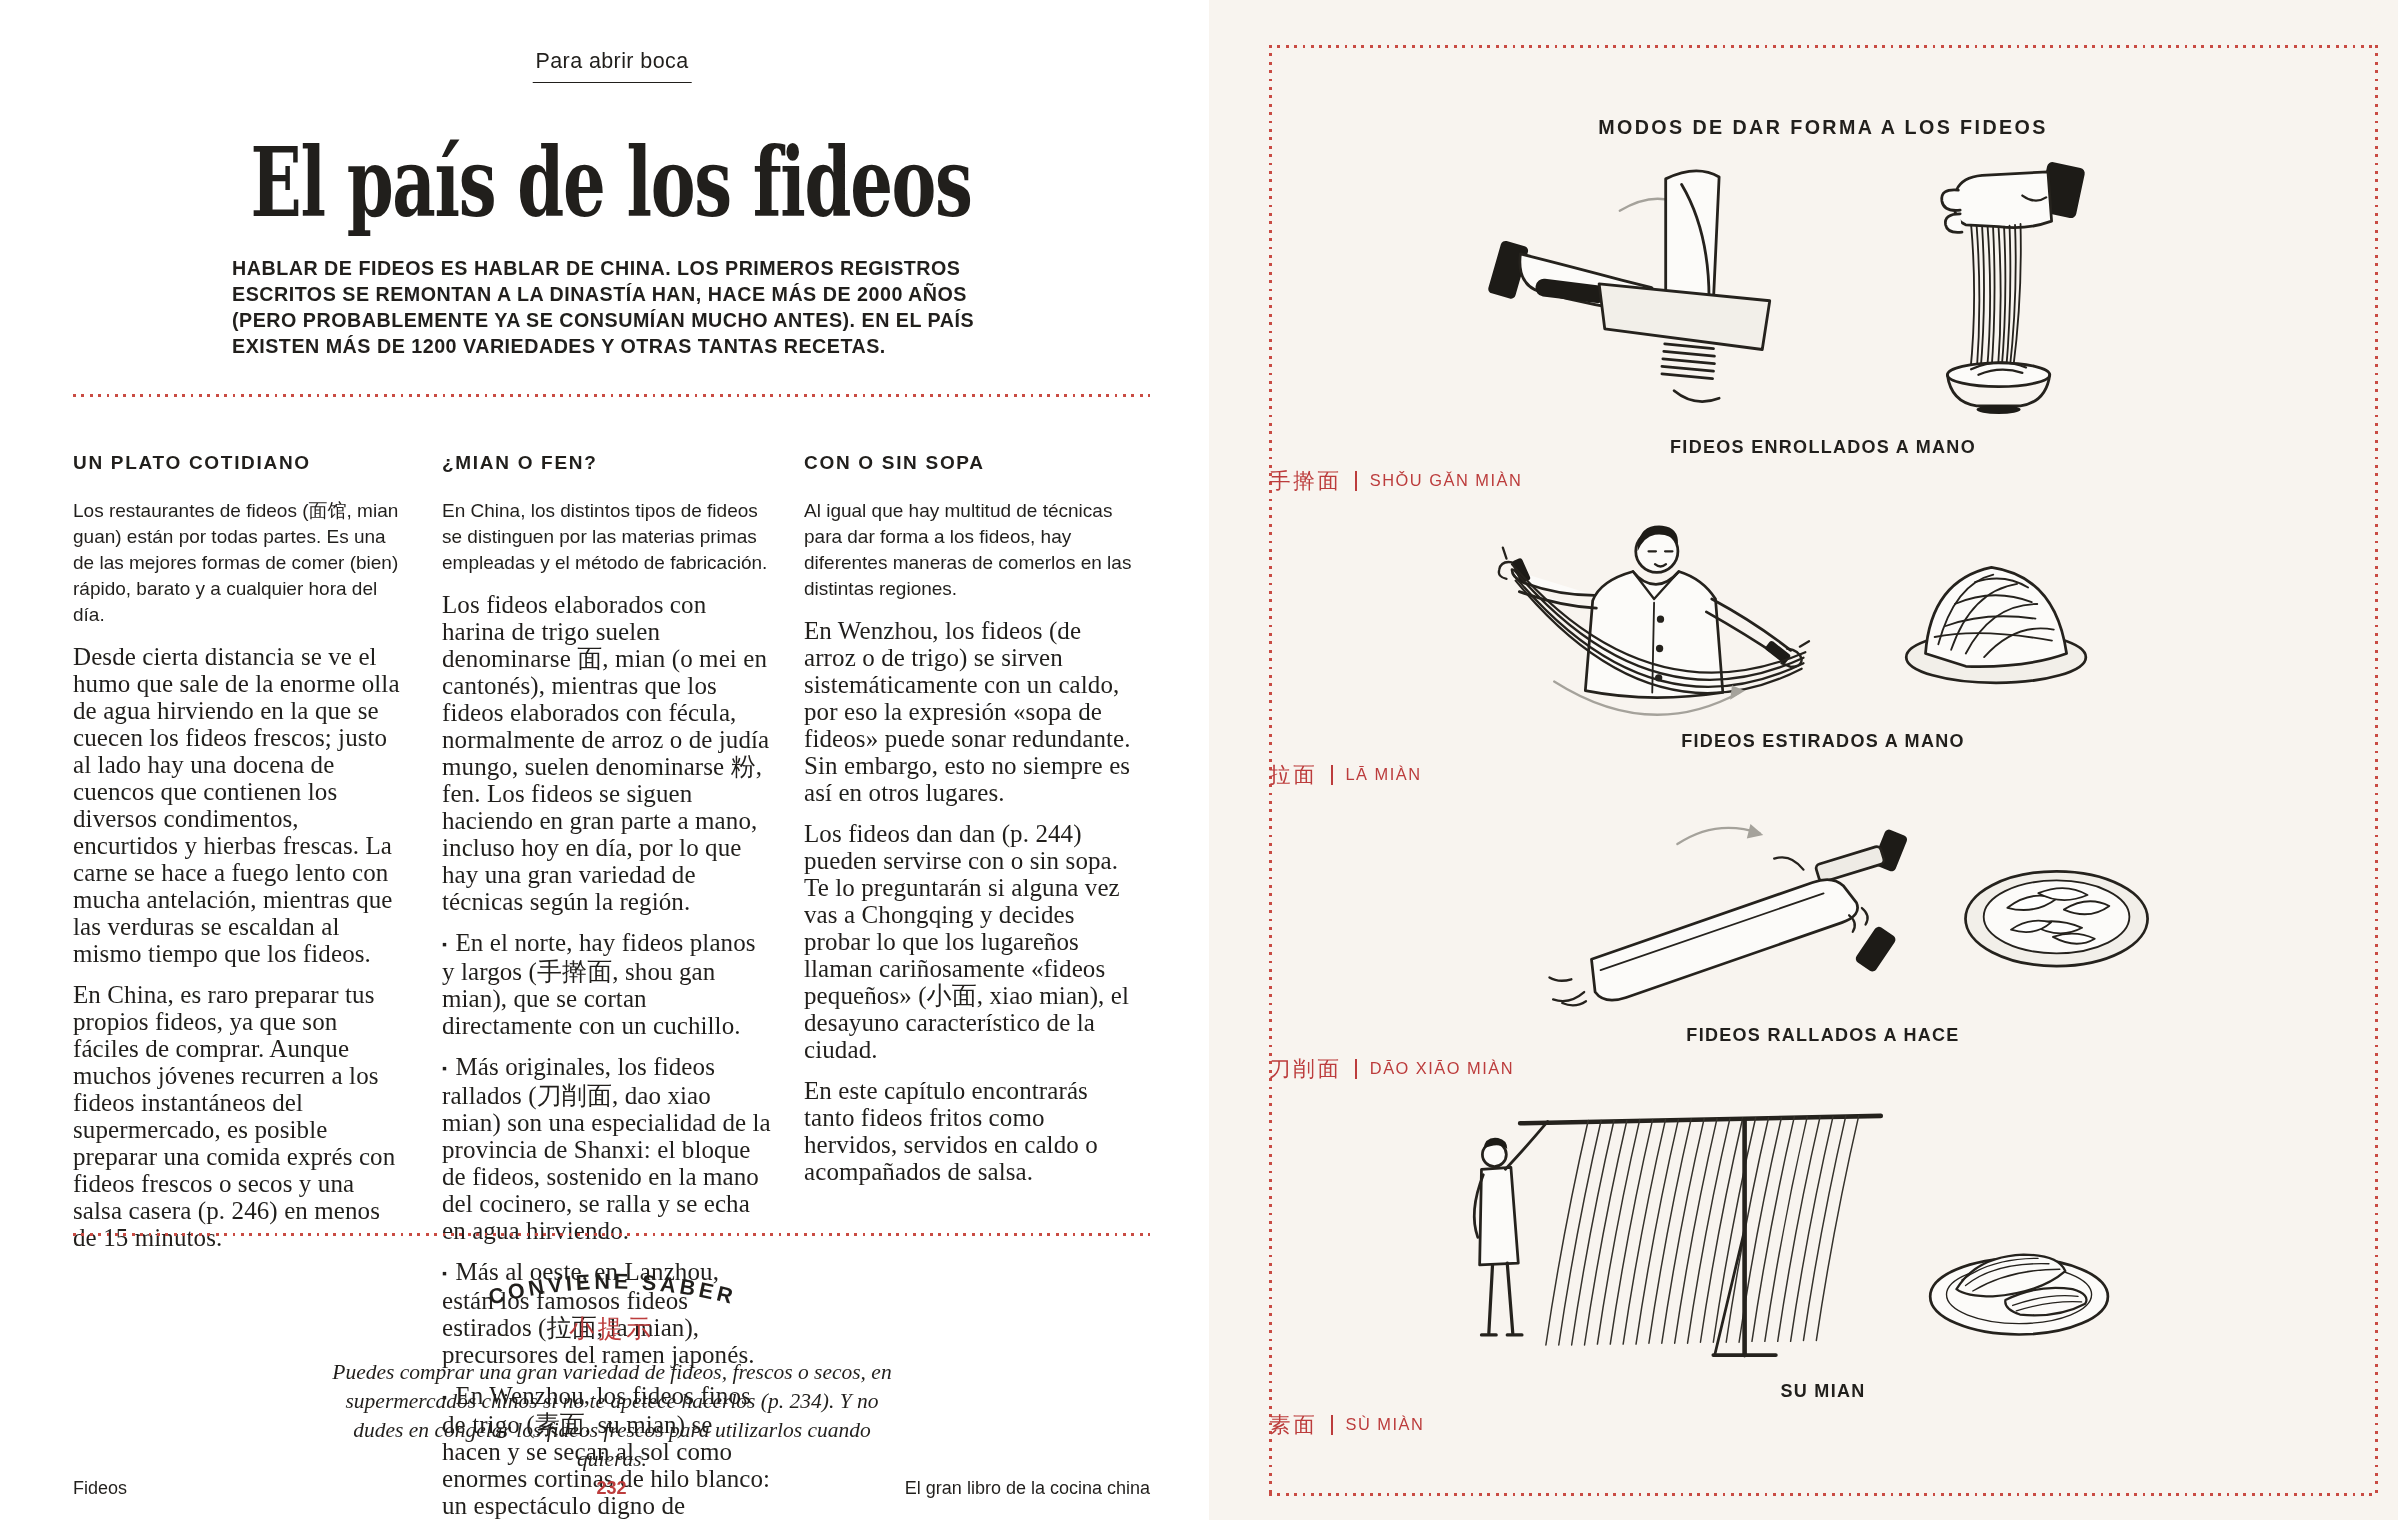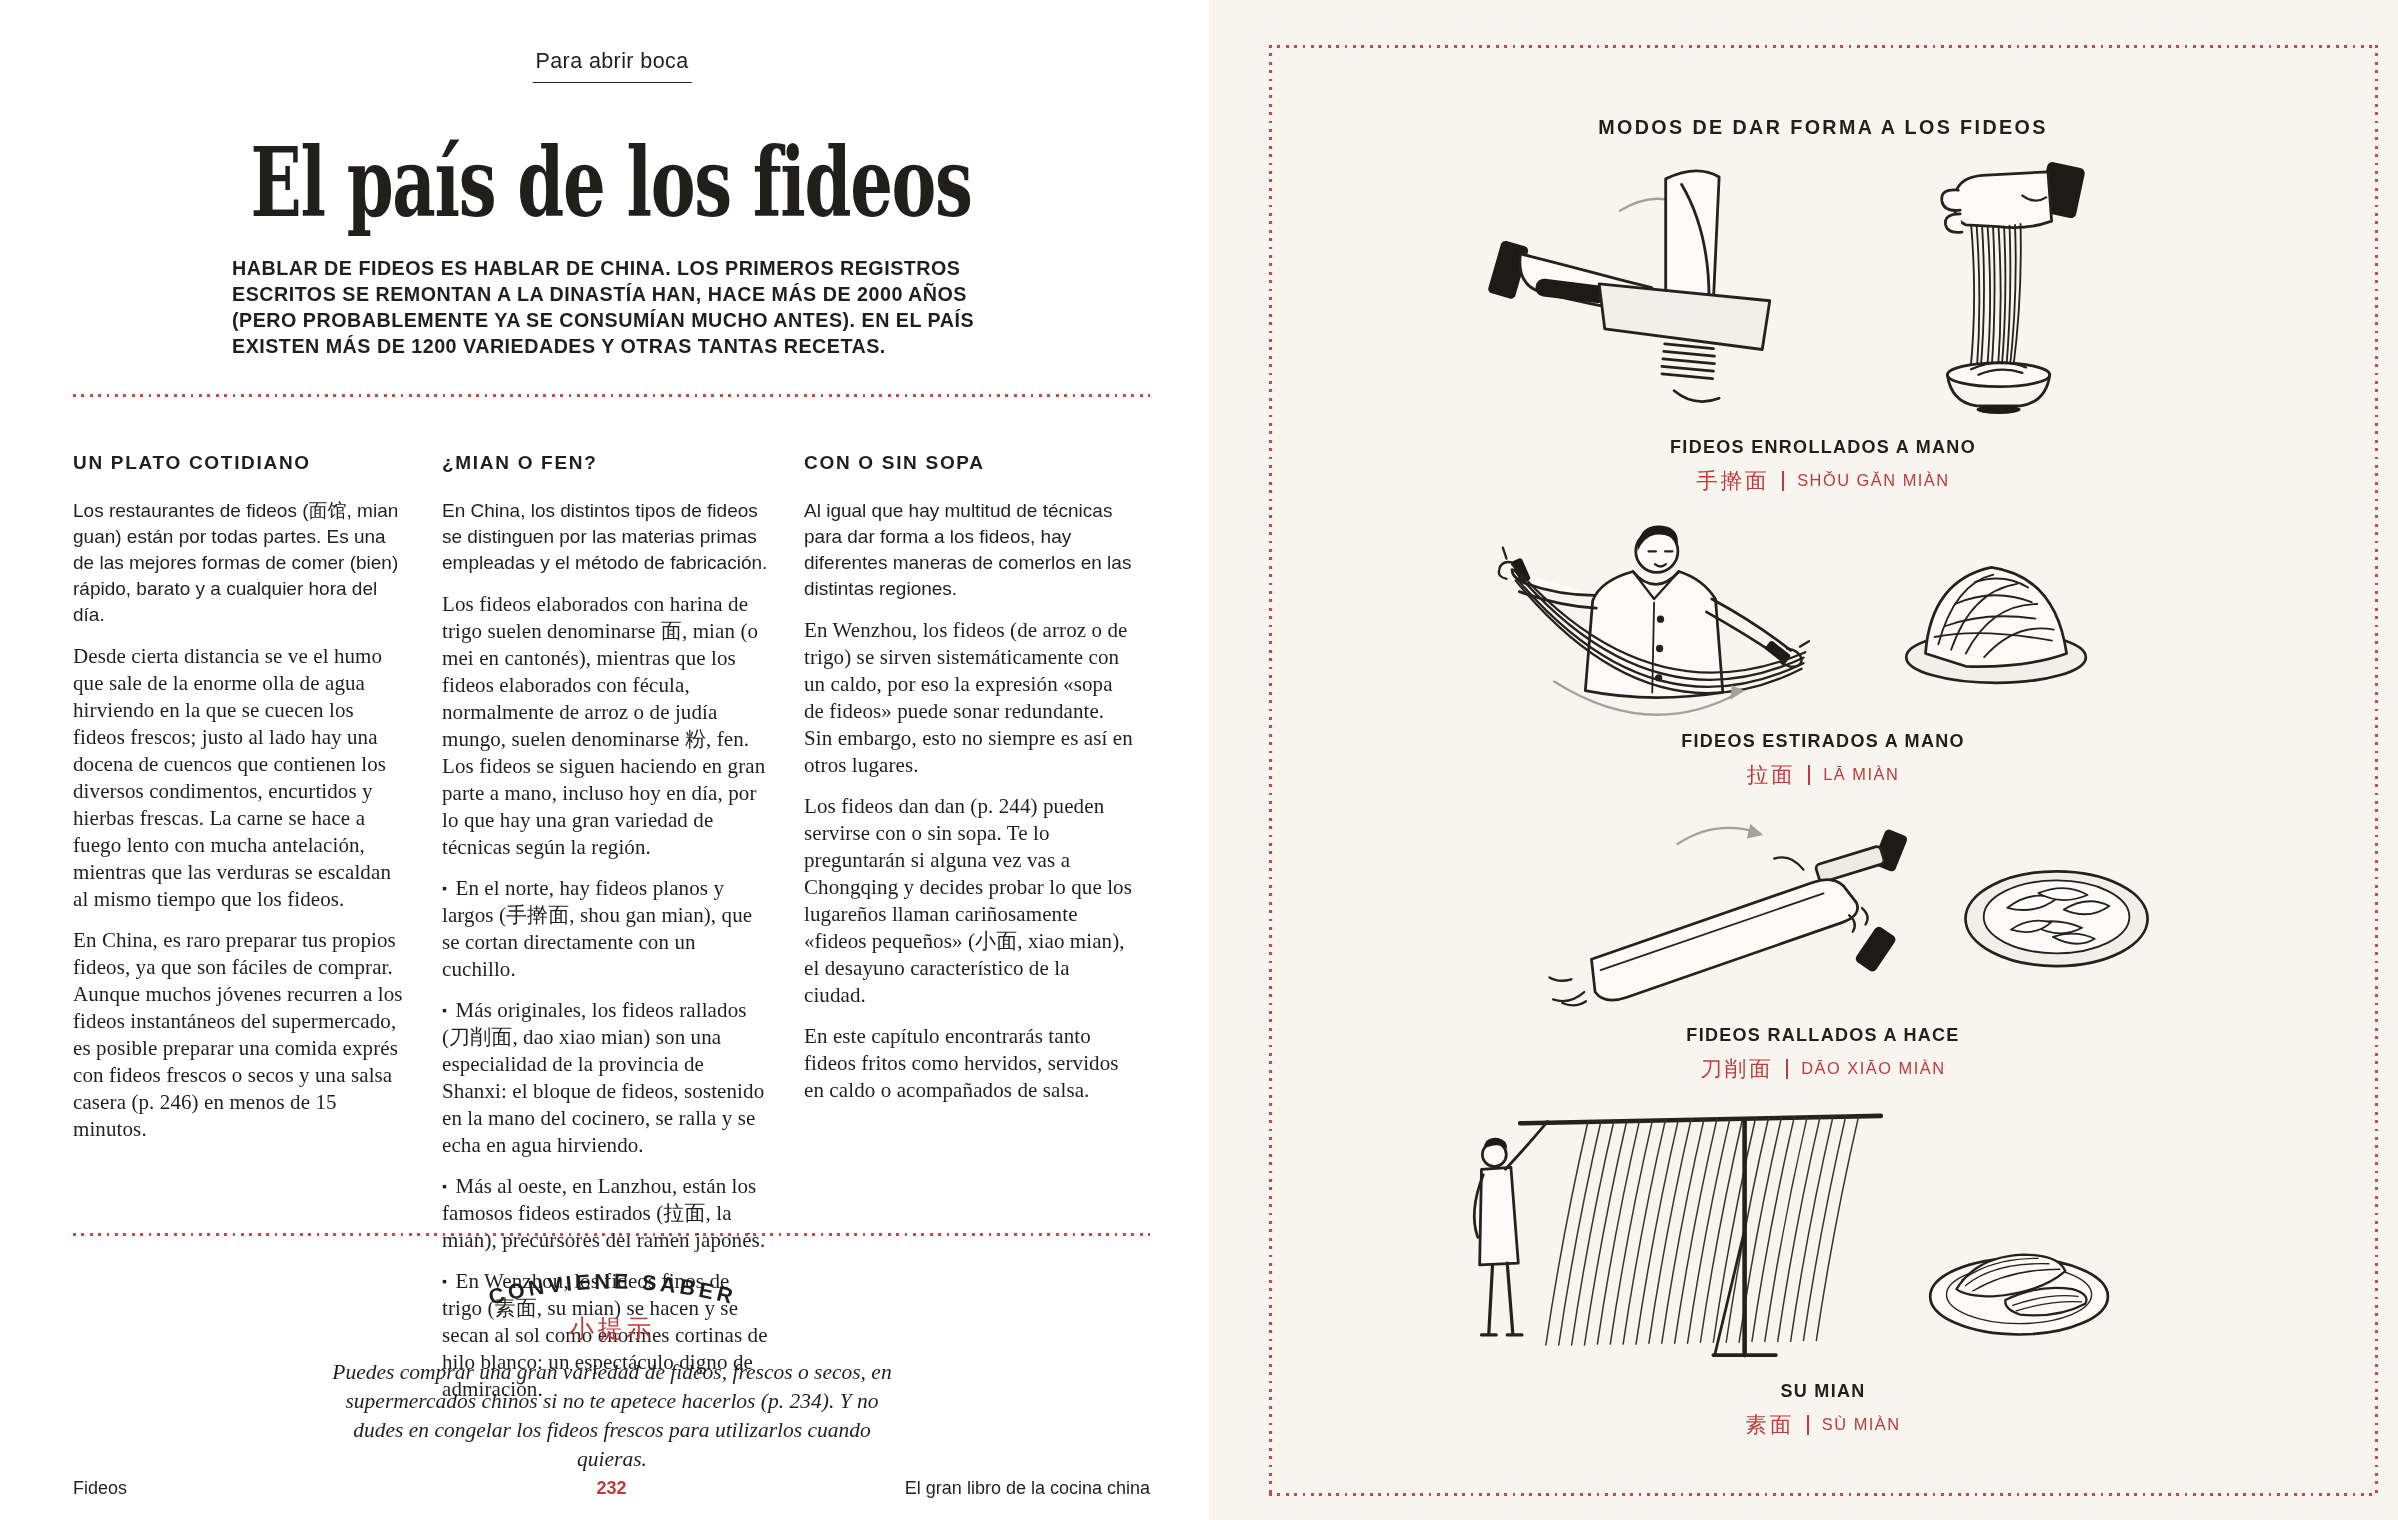--- a/index.html
+++ b/index.html
@@ -27,21 +27,21 @@
           font-family:"DejaVu Serif",serif;font-weight:700;font-size:96px;letter-spacing:-1.9px;white-space:nowrap}
   .standfirst{position:absolute;left:232px;top:255px;width:759px;
           font-weight:700;font-size:19.7px;line-height:26px;letter-spacing:0.5px;margin:0}
   .divider-top{left:73px;top:394px;width:1077px}
   .divider-bottom{left:73px;top:1233px;width:1077px}
 
   .col{position:absolute;top:452px;width:330px}
   .col1{left:73px}.col2{left:442px}.col3{left:804px}
   .col h2{font-size:19px;font-weight:700;letter-spacing:1.7px;margin:0 0 24px}
   .lead{font-size:19px;line-height:26px;margin:0 0 15px}
-  .body-p{font-family:"Liberation Serif",serif;font-size:21px;line-height:27px;margin:0 0 14px;letter-spacing:0.1px}
+  .body-p{font-family:"Liberation Serif",serif;font-size:25px;line-height:27px;margin:0 0 14px;letter-spacing:0.1px}
   .bullet::before{content:"▪";font-size:14px;margin-right:8.4px;vertical-align:1.9px}
 
   .tip{position:absolute;left:331px;top:1254px;width:562px;text-align:center}
   .tip svg{display:block;margin:0 auto}
   .tip svg text{font-family:"Liberation Sans",sans-serif;font-size:23px;font-weight:700;letter-spacing:4px;fill:var(--ink)}
   .tip-cn{color:var(--red);font-size:25px;letter-spacing:3.7px;margin-top:-15px}
   .tip-text{font-family:Liberation Serif, serif;font-style:italic;font-size:21.5px;line-height:29px;margin:13px 0 0}
 
   .footer{position:absolute;left:73px;top:1478px;width:1077px;font-size:18px}
   .f-left{position:absolute;left:0;top:0}
@@ -53,21 +53,21 @@
   .fr-top{left:60px;top:45px;width:1108px}
   .fr-bottom{left:60px;top:1493px;width:1108px}
   .fr-left{left:60px;top:45px;height:1451px}
   .fr-right{left:1166px;top:45px;height:1451px}
   .rp-title{position:absolute;left:60px;top:116px;width:1108px;text-align:center;
             font-size:19.7px;font-weight:700;letter-spacing:2.4px;margin:0}
   .illus{position:absolute}
   .illus svg{display:block;width:100%;height:100%}
   .cap{position:absolute;left:60px;width:1108px;text-align:center}
   .cap-name{font-size:18px;font-weight:700;letter-spacing:1.3px}
-  .cap-sub{margin-top:8.4px;display:flex;justify-content:center;align-items:center;gap:13px;color:var(--red)}
+  .cap-sub{margin-top:8.4px;display:flex;align-items:center;gap:13px;color:var(--red)}
   .cap-cn{font-size:21.5px;letter-spacing:2.8px}
   .cap-bar{width:1.9px;height:20.6px;background:var(--red)}
   .cap-pinyin{font-size:16.4px;font-weight:400;letter-spacing:1.5px}
   .cap1{top:437px}.cap2{top:731px}.cap3{top:1025px}.cap4{top:1381px}
 
   .i1a{left:272px;top:139px;width:375px;height:286px}
   .i1b{left:689px;top:141px;width:192px;height:281px}
   .i2a{left:253px;top:511px;width:375px;height:220px}
   .i2b{left:689px;top:525px;width:197px;height:169px}
   .i3a{left:328px;top:813px;width:394px;height:201px}

